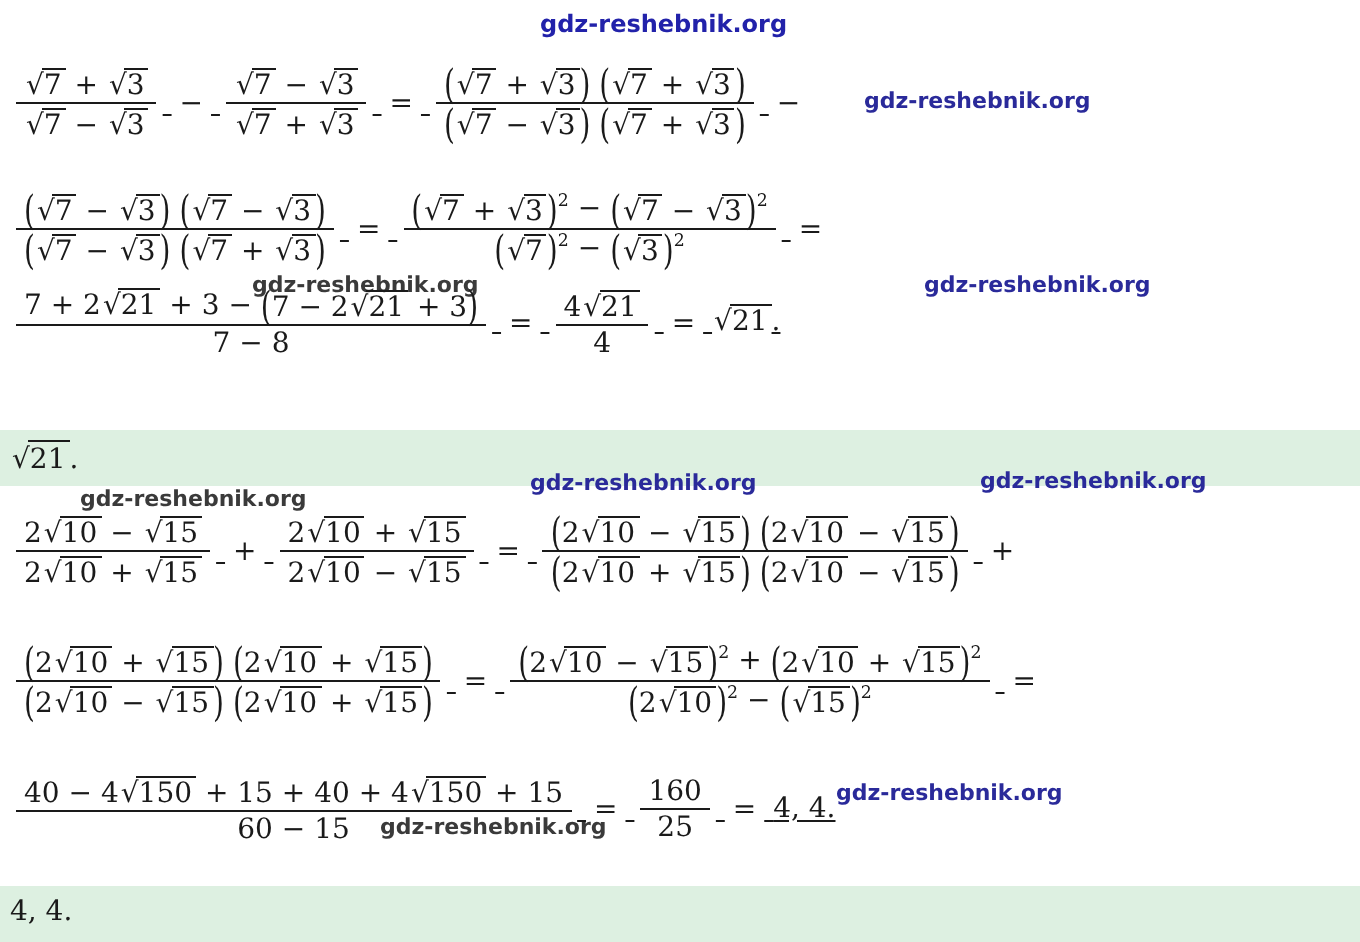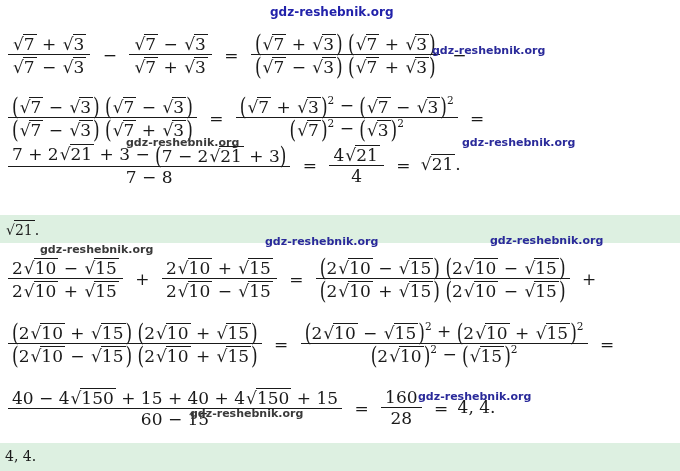--- a/index.html
+++ b/index.html
@@ -44,22 +44,23 @@
     position: absolute;
     left: 0;
     width: 680px;
     background: #ddf0e1;
   }
 
   
   .mrow {
     position: absolute;
     white-space: nowrap;
-    font-size: 17px;
+    font-size: 14px;
     line-height: 1;
+    text-decoration: underline;
   }
   .frac {
     display: inline-block;
     vertical-align: middle;
     text-align: center;
     margin: 0 3px;
   }
   .frac > .num {
     display: block;
     padding: 0 4px 1px 4px;
@@ -208,21 +209,21 @@
   </div>
 
   <div class="mrow" style="left:5px; top:388px;">
     <span class="frac">
       <span class="num">40 − 4<span class="sq"><span class="rad">√</span><span class="arg">150</span></span> + 15 + 40 + 4<span class="sq"><span class="rad">√</span><span class="arg">150</span></span> + 15</span>
       <span class="den">60 − 15</span>
     </span>
     <span class="op">=</span>
     <span class="frac">
       <span class="num">160</span>
-      <span class="den">28</span>
+      <span class="den">25</span>
     </span>
     <span class="op">=</span>
     <span>4, 4.</span>
   </div>
 
   <div class="wm" style="left:418px; top:390px;">gdz-reshebnik.org</div>
   <div class="wm gray" style="left:190px; top:407px;">gdz-reshebnik.org</div>
 
   <div class="ans" style="left:5px; top:448px;">4, 4.</div>
 

